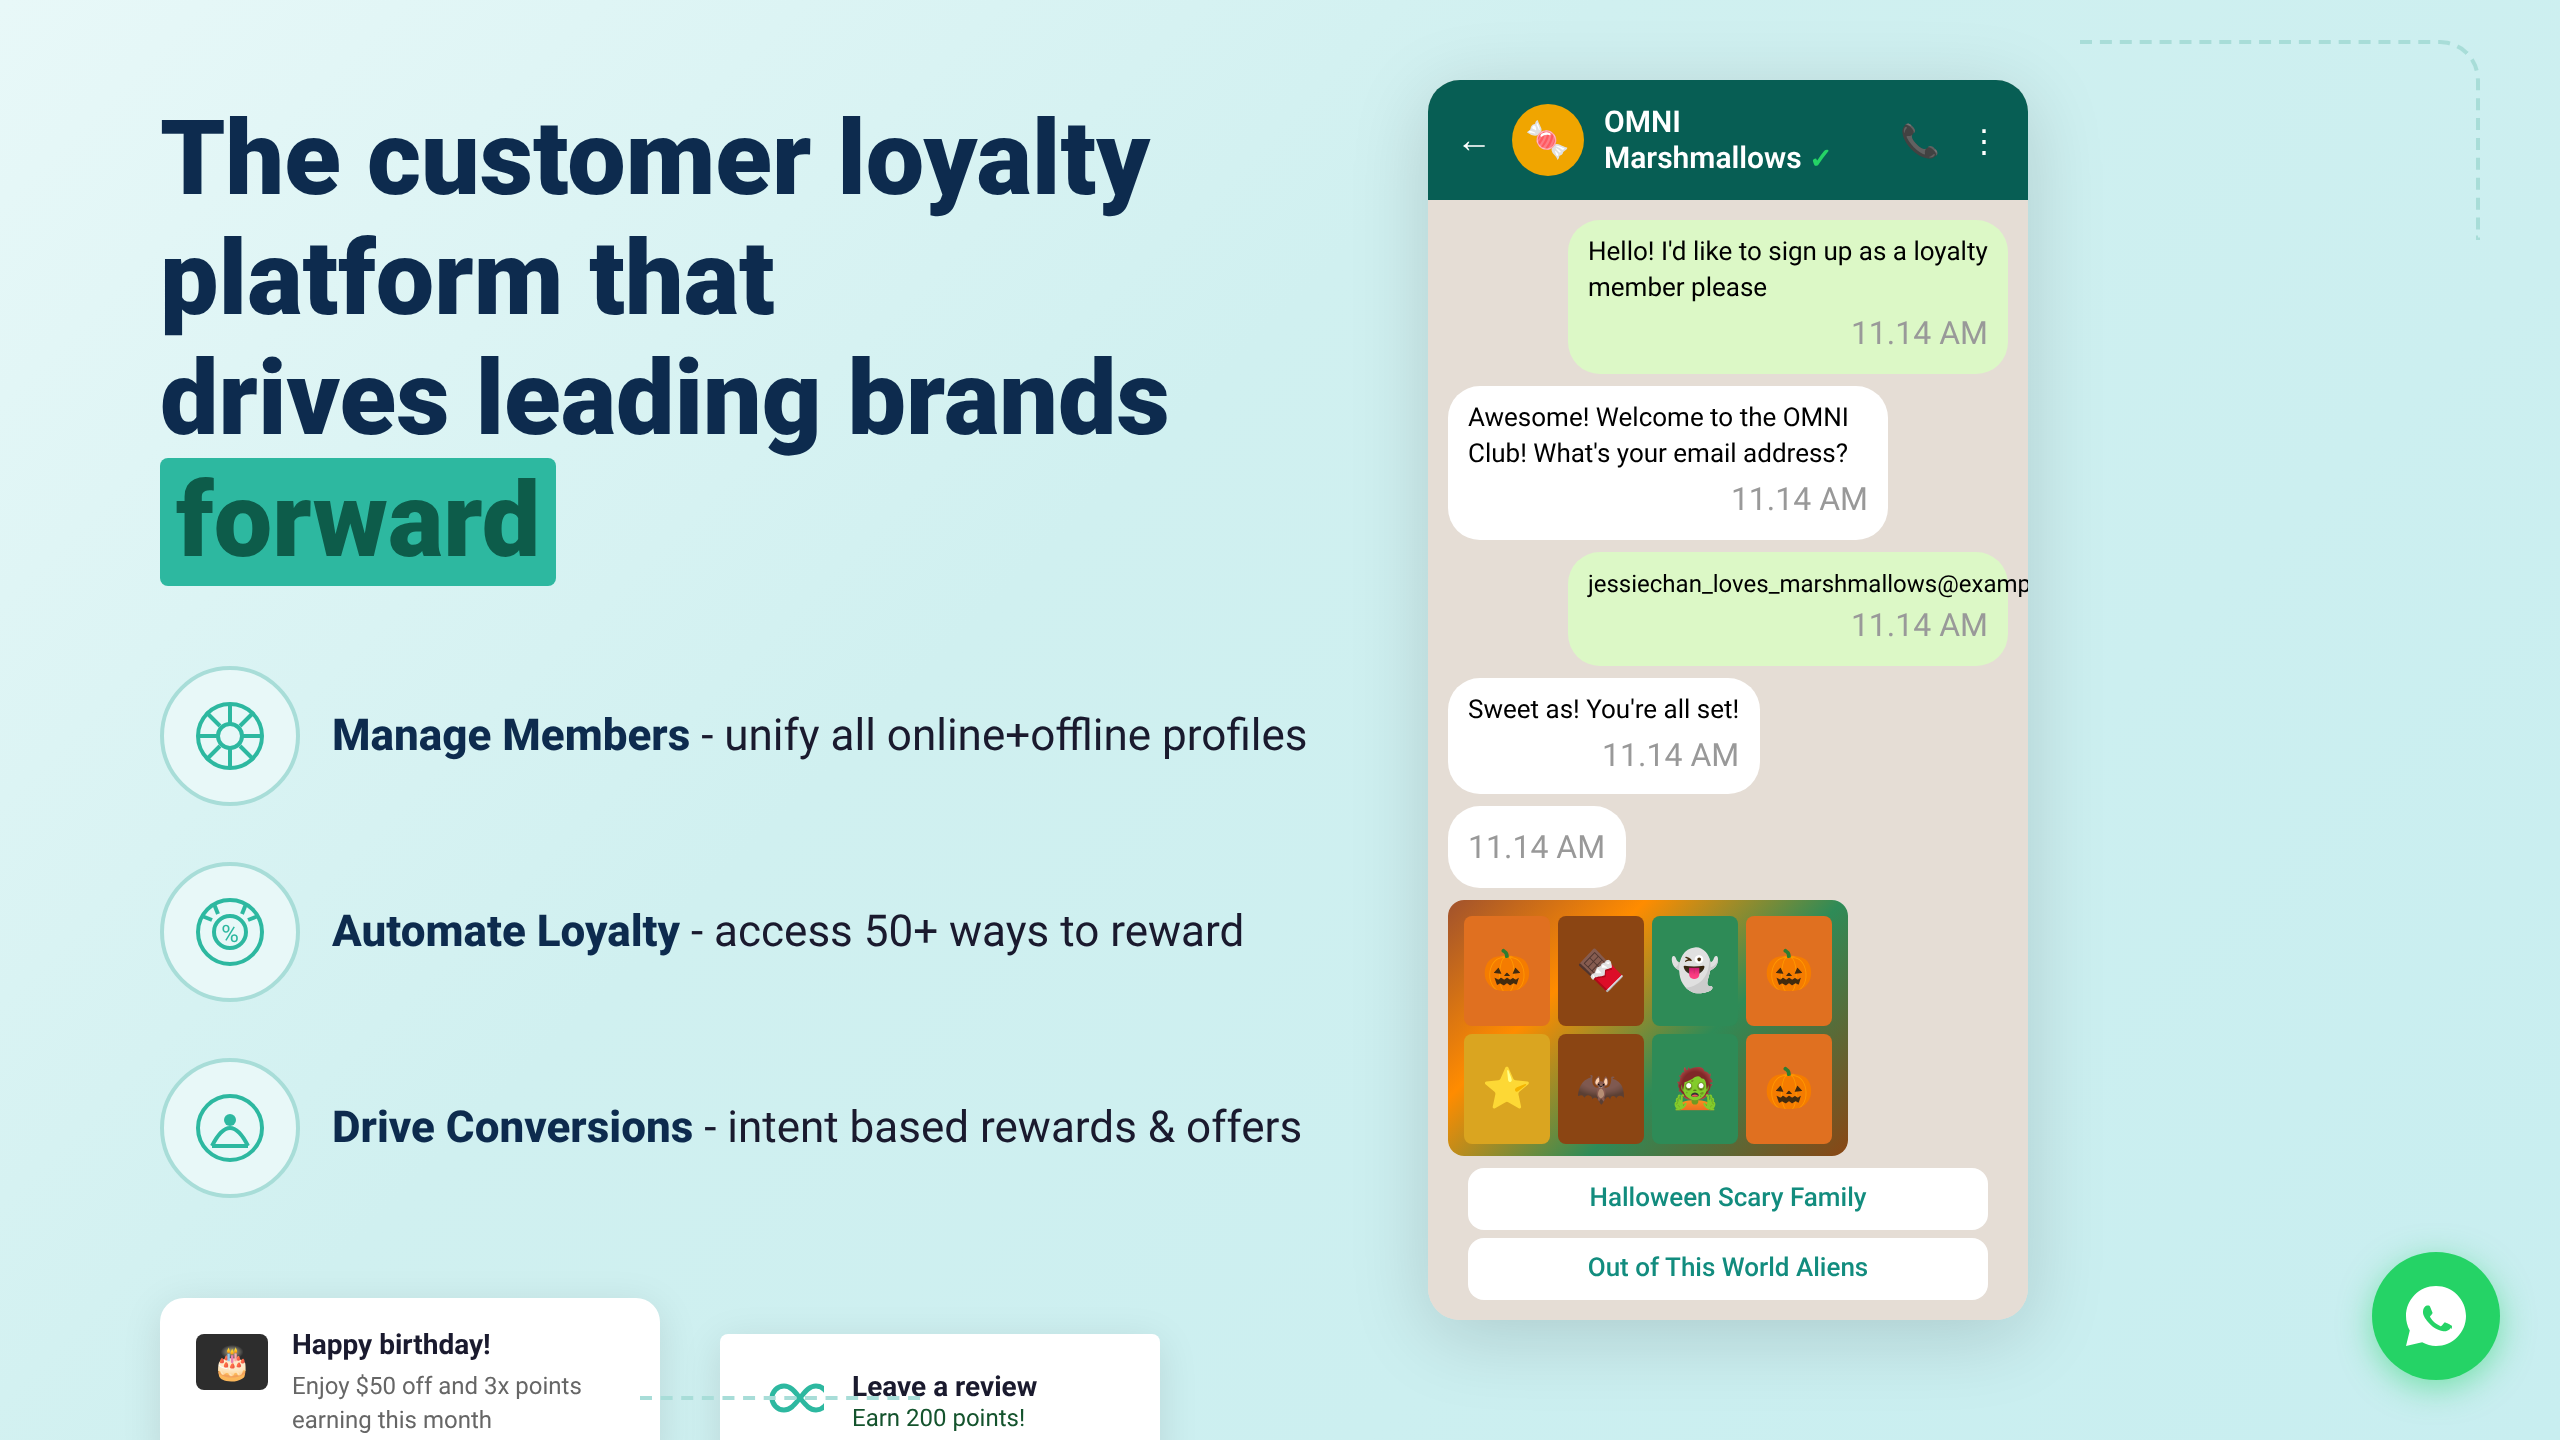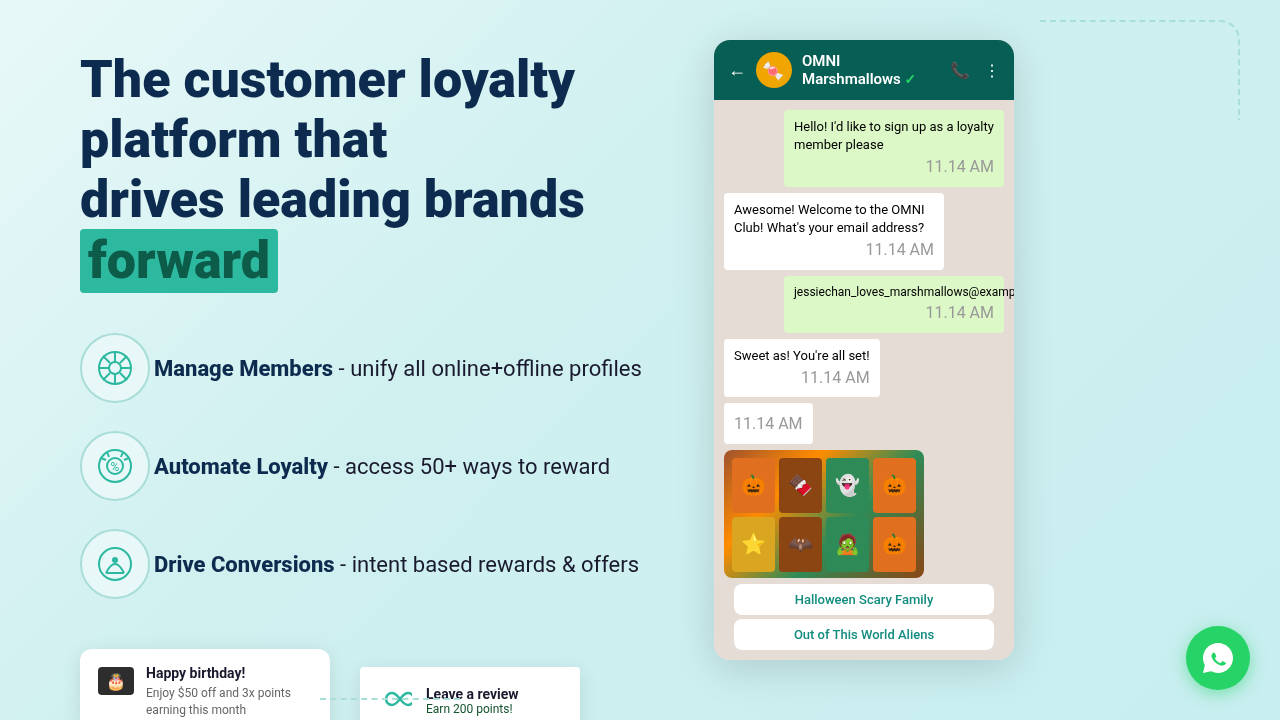--- a/index.html
+++ b/index.html
@@ -48,21 +48,21 @@
     .features {
       display: flex;
       flex-direction: column;
       gap: 28px;
       margin-bottom: 50px;
     }
 
     .feature-item {
       display: flex;
       align-items: center;
-      gap: 4px;
+      gap: 16px;
     }
 
     .feature-icon {
       width: 70px;
       height: 70px;
       border-radius: 50%;
       background: #e8f8f8;
       border: 2px solid #a8ddd8;
       display: flex;
       align-items: center;
@@ -214,21 +214,21 @@
       padding: 10px 10px;
       display: flex;
       flex-direction: column;
       gap: 6px;
       background: #e5ddd5;
       max-height: 560px;
       overflow-y: hidden;
     }
 
     .bubble {
-      border-radius: 4px;
+      border-radius: 16px;
       padding: 8px 10px;
       font-size: 13px;
       line-height: 1.4;
       max-width: 220px;
       position: relative;
     }
 
     .bubble-sent {
       background: #dcf8c6;
       align-self: flex-end;

